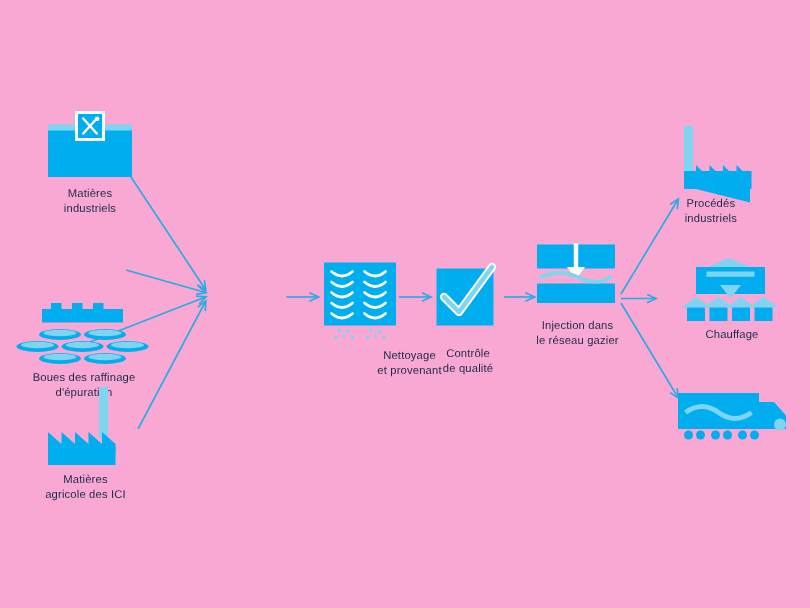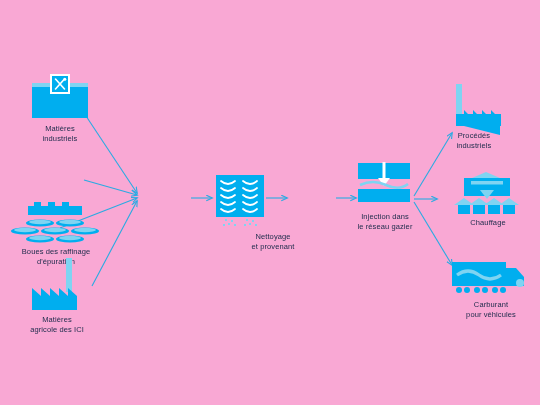--- a/index.html
+++ b/index.html
@@ -131,20 +131,31 @@
           <rect x="42" y="52" width="2" height="2"></rect>
         <rect x="31" y="52" width="2" height="2"></rect>
       </g>
     </svg>
     <div class="cap" style="top:60px;margin-left:32px;">
       <div>Nettoyage</div>
       <div>et provenant</div>
     </div>
   </div>
 
+  <div class="node" style="left:288px;top:176px;width:48px;">
+    <svg class="icon" width="48" height="48" viewBox="0 0 48 48">
+      <rect x="3" y="3" width="38" height="38" fill="#00AEEF"></rect>
+      <path d="M8,22 L18,32 L40,2" fill="none" stroke="#FFFFFF" stroke-width="5.5" stroke-linecap="round" stroke-linejoin="round"></path>
+      <path d="M8,22 L18,32 L40,2" fill="none" stroke="#7FD4F2" stroke-width="3" stroke-linecap="round" stroke-linejoin="round"></path>
+    </svg>
+    <div class="cap" style="top:55px;">
+      <div>Contrôle</div>
+      <div>de qualité</div>
+    </div>
+  </div>
 
   <div class="node" style="left:356px;top:160px;width:58px;">
     <svg class="icon" width="56" height="48" viewBox="0 0 56 48">
       <rect x="2" y="3" width="52" height="16" fill="#00AEEF"></rect>
       <rect x="2" y="29" width="52" height="13" fill="#00AEEF"></rect>
       <line x1="28" y1="2" x2="28" y2="22" stroke="#FFFFFF" stroke-width="3"></line>
       <path d="M22,18 L28,26 L34,18 z" fill="#FFFFFF"></path>
       <path d="M4,25 q13,-6 26,0 q13,6 22,-1" fill="none" stroke="#7FD4F2" stroke-width="2.6"></path>
     </svg>
     <div class="cap" style="top:52px;">
@@ -195,19 +206,15 @@
       <circle cx="72" cy="25" r="4" fill="#7FD4F2"></circle>
       <g fill="#00AEEF">
         <circle cx="11" cy="32" r="3"></circle>
           <circle cx="19" cy="32" r="3"></circle>
         <circle cx="29" cy="32" r="3"></circle>
           <circle cx="37" cy="32" r="3"></circle>
         <circle cx="47" cy="32" r="3"></circle>
           <circle cx="55" cy="32" r="3"></circle>
       </g>
     </svg>
-    <div class="cap" style="top:42px;">
-      <div>Carburant</div>
-      <div>pour véhicules</div>
-    </div>
   </div>
 
 </div>
 
 </body></html>

